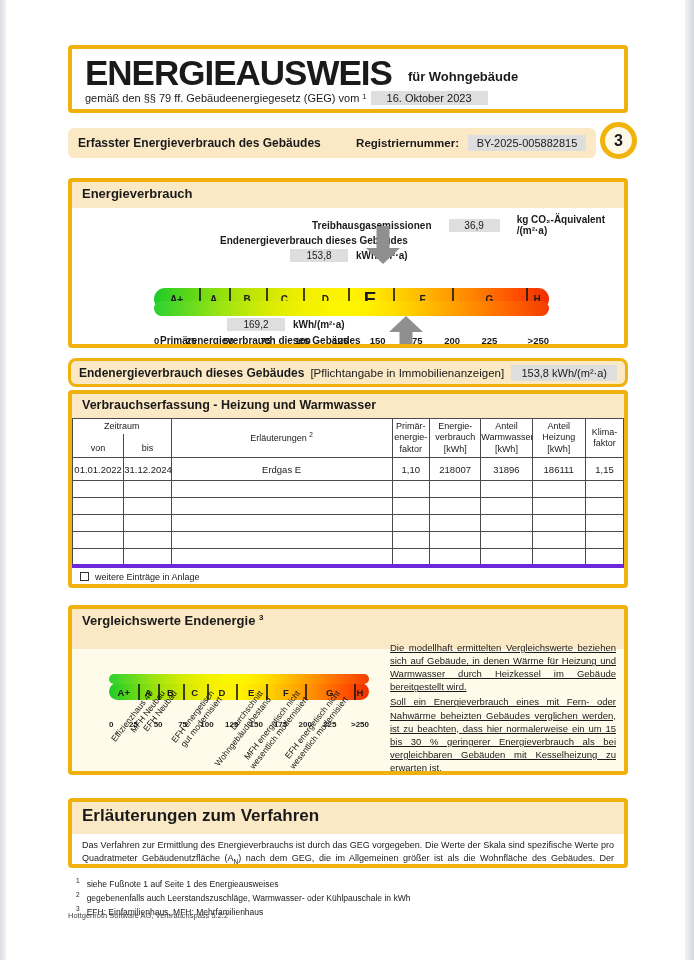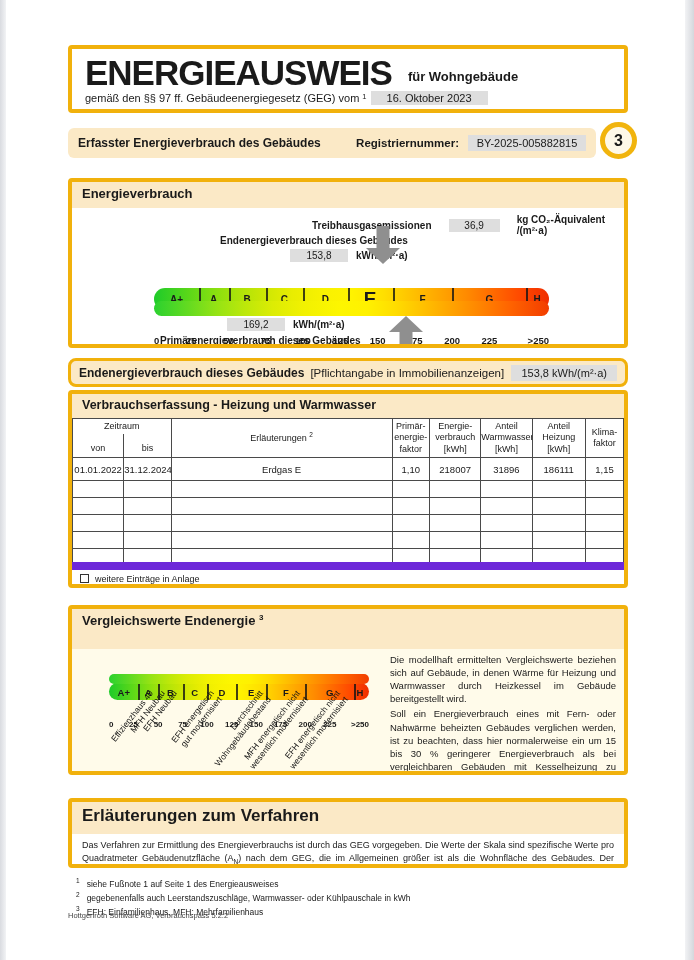--- a/index.html
+++ b/index.html
@@ -78,21 +78,21 @@
   .table-strip { font-size:12.5px; height:24px; }
   table.vtab { width:100%; border-collapse:collapse; table-layout:fixed; }
   table.vtab th, table.vtab td { border:1px solid #4a4a4a; font-weight:normal; text-align:center; overflow:hidden; }
   table.vtab th { font-size:9px; line-height:1.25; }
   table.vtab td { font-size:9.5px; }
   table.vtab tr.hdr1 th { border-bottom:none; height:15px; }
   table.vtab tr.hdr2 th { border-top:none; height:24px; vertical-align:bottom; padding-bottom:3px; }
   table.vtab .noLR-b { border-bottom:none; }
   table.vtab tr.data td { height:23px; }
   table.vtab tr.empty td { height:17px; }
-  table.vtab { border-bottom:8px solid #6d28d9;padding-left:36px; }
+  table.vtab { border-bottom:4px solid #6d28d9;padding-left:36px; }
   .check-row { display:flex; align-items:center; gap:6px; font-size:9px; padding:4px 8px 0 8px; }
   .checkbox { width:9px; height:9px; border:1px solid #333; background:#fff; display:inline-block; }
 
   
   .compare-box { top:605px; height:170px; background:#FFFBEA; }
   .compare-strip { font-size:13px; height:40px; background:#FBE9C6; }
   .compare-strip sup { font-size:8px; }
   .band.sm { height:17px; border-radius:9px; }
   .band.sm .cls { font-size:9.5px; }
   .ticks.sm { height:11px; font-size:8px; }
@@ -116,21 +116,21 @@
 <body>
 
 <div class="edge l"></div>
 <div class="edge r"></div>
 
 <div class="content ybox title-box">
   <div>
     <span class="main-title">ENERGIEAUSWEIS</span><span class="title-sub">für Wohngebäude</span>
   </div>
   <div class="law-line">
-    <span>gemäß den §§ 97 ff. Gebäudeenergiegesetz (GEG) vom</span>
+    <span>gemäß den §§ 79 ff. Gebäudeenergiegesetz (GEG) vom</span>
     <sup>1</sup>
     <span class="graybox date-box">16. Oktober 2023</span>
   </div>
 </div>
 
 <div class="content register-bar">
   <span class="register-title">Erfasster Energieverbrauch des Gebäudes</span>
   <span class="register-label">Registriernummer:</span>
   <span class="graybox register-value">BY-2025-005882815</span>
 </div>
@@ -370,21 +370,21 @@
     <div class="marker" style="left:31px;">EFH energetisch
 gut modernisiert</div>
     <div class="marker" style="left:80px;">Durchschnitt
 Wohngebäudebestand</div>
     <div class="marker" style="left:117px;">MFH energetisch nicht
 wesentlich modernisiert</div>
     <div class="marker" style="left:157px;">EFH energetisch nicht
 wesentlich modernisiert</div>
   </div>
 
-  <div class="abs compare-text" style="top:44px; left:318px; width:226px;">
+  <div class="abs compare-text" style="top:32px; left:318px; width:226px;text-decoration:underline;">
     <p>Die modellhaft ermittelten Vergleichswerte beziehen sich auf Gebäude, in denen Wärme für Heizung und Warmwasser durch Heizkessel im Gebäude bereitgestellt wird.</p>
     <p>Soll ein Energieverbrauch eines mit Fern- oder Nahwärme beheizten Gebäudes verglichen werden, ist zu beachten, dass hier normalerweise ein um 15 bis 30 % geringerer Energieverbrauch als bei vergleichbaren Gebäuden mit Kesselheizung zu erwarten ist.</p>
   </div>
 </div>
 
 <div class="content ybox explain-box">
   <div class="strip explain-strip">Erläuterungen zum Verfahren</div>
   <div class="explain-text">
     <span>Das Verfahren zur Ermittlung des Energieverbrauchs ist durch das GEG vorgegeben. Die Werte der Skala sind spezifische Werte pro Quadratmeter Gebäudenutzfläche (A</span><sub>N</sub><span>) nach dem GEG, die im Allgemeinen größer ist als die Wohnfläche des Gebäudes. Der tatsächliche Energieverbrauch eines Gebäudes weicht insbesondere wegen des Witterungseinflusses und sich ändernden Nutzerverhaltens vom angegebenen Energieverbrauch ab.</span>
   </div>

